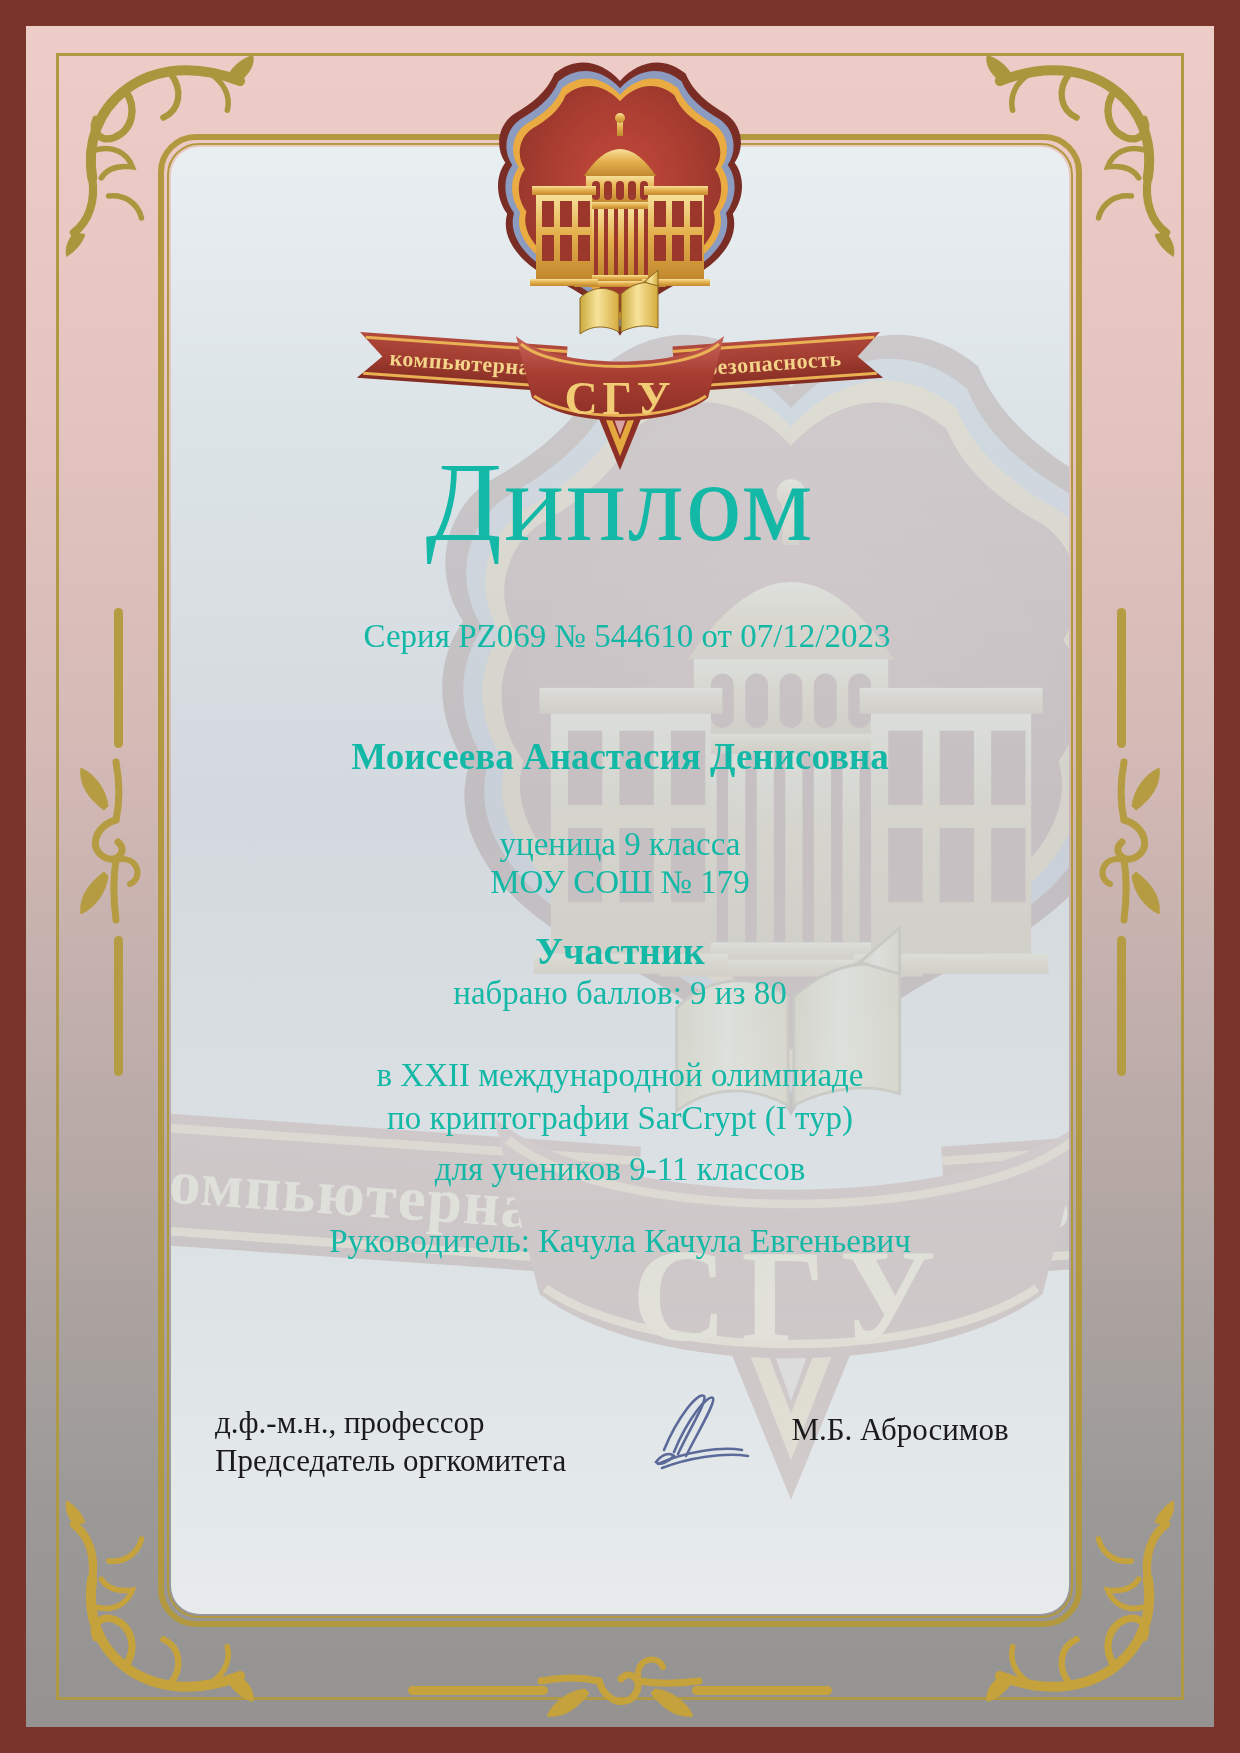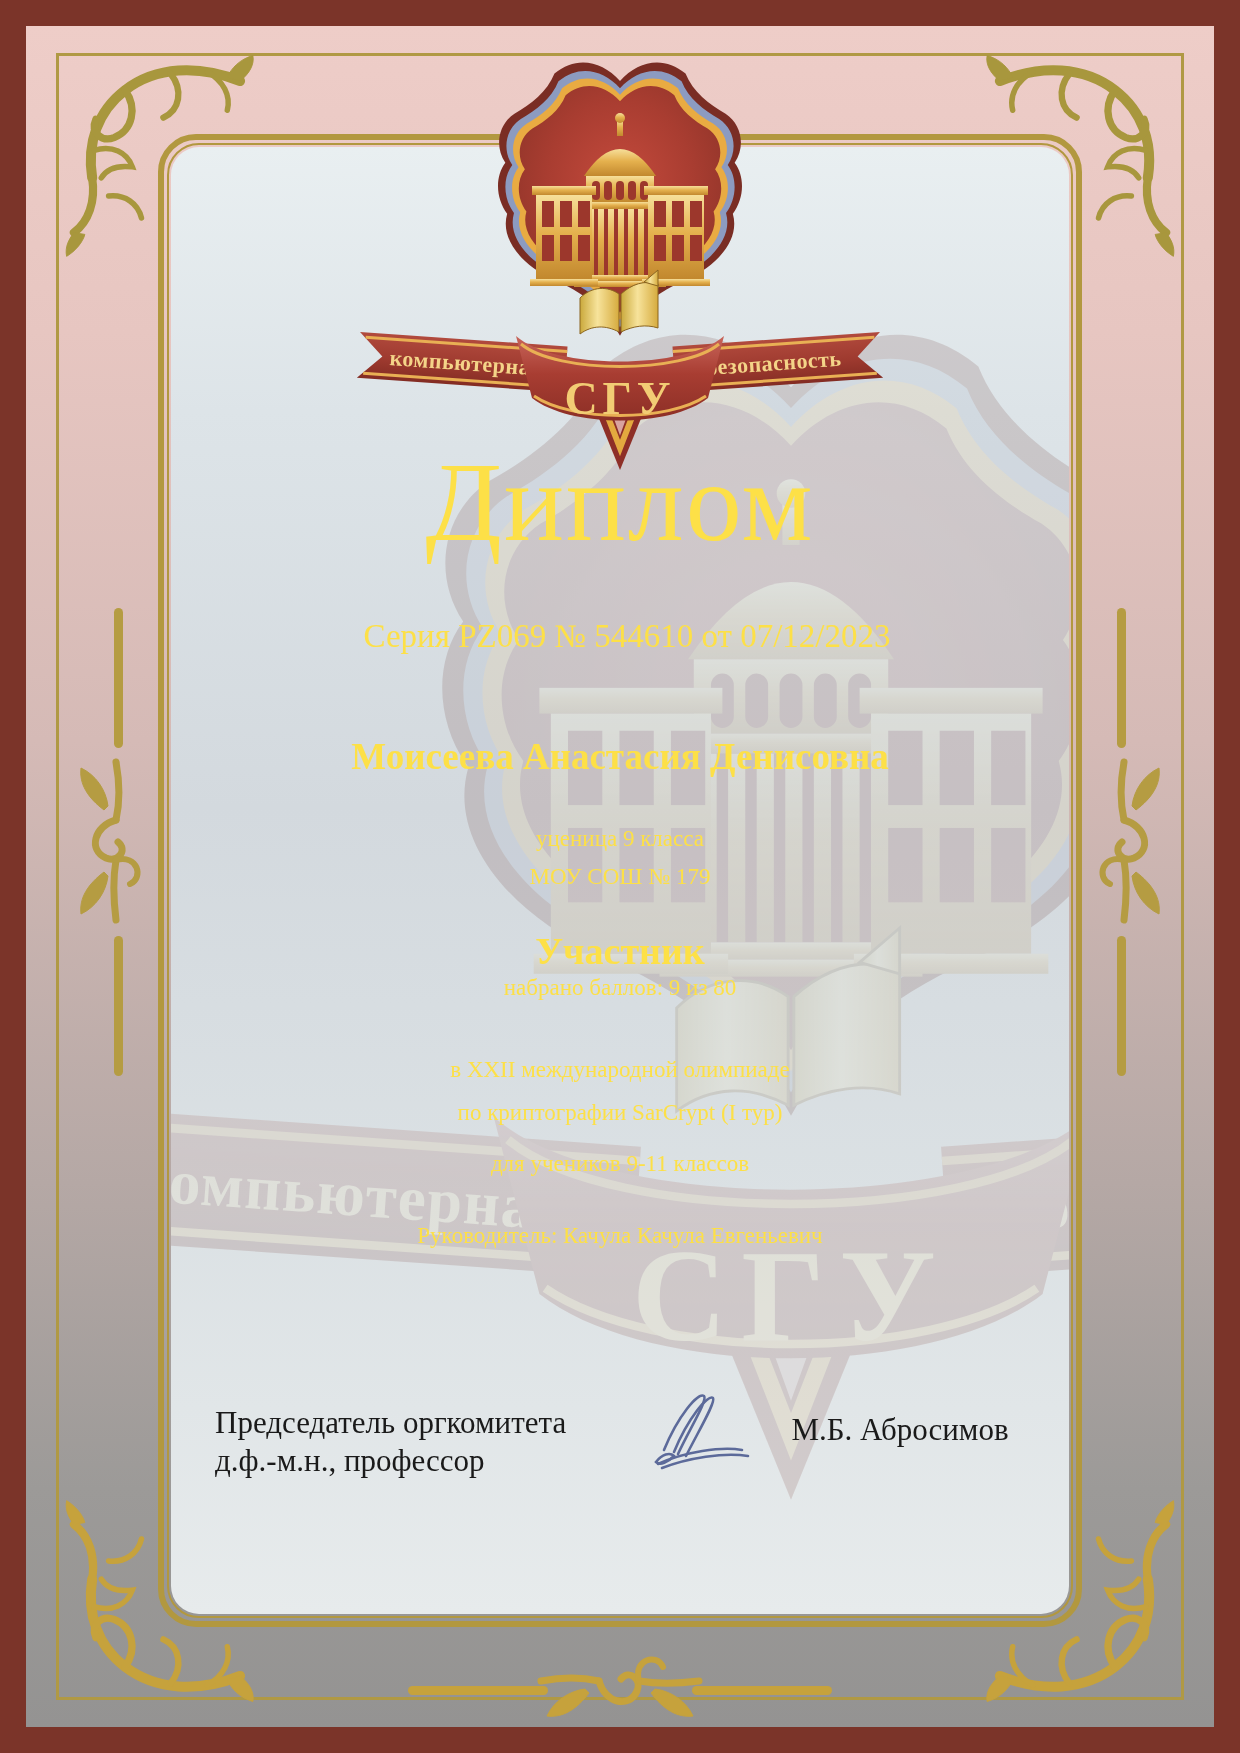--- a/index.html
+++ b/index.html
@@ -45,27 +45,27 @@
   .corner.bl{left:52px;bottom:46px;transform:scaleY(-1);}
   .corner.br{right:52px;bottom:46px;transform:scale(-1,-1);}
   .mid-orn{position:absolute;width:100px;height:170px;}
   .mid-orn.left{left:66px;top:756px;}
   .mid-orn.right{right:66px;top:756px;transform:scaleX(-1);}
   .mid-orn.bottom{left:570px;top:1596px;transform:rotate(-90deg);transform-origin:50px 85px;}
   .rail{position:absolute;width:9px;border-radius:5px;background:#b59c42;}
   .rail.h{width:auto;height:9px;}
   .t{
     position:absolute;left:0;width:100%;text-align:center;
-    color:#fde047;white-space:nowrap;
+    color:#14b8a6;white-space:nowrap;
   }
   .title{font-size:112px;letter-spacing:2px;}
   .serline{font-size:33px;margin-left:7px;}
   .award{font-size:56px;}
   .name{font-size:37px;font-weight:bold;}
-  .body-line{font-size:23px;}
+  .body-line{font-size:33px;}
   .res{font-size:38px;font-weight:bold;}
   .footer-left{
     position:absolute;left:215px;top:1404px;text-align:left;
     font-size:31px;color:#1a1a1a;line-height:38px;
   }
   .footer-name{
     position:absolute;left:770px;top:1412px;width:260px;text-align:center;
     font-size:31px;color:#1a1a1a;white-space:nowrap;
   }
   .signature{position:absolute;left:648px;top:1388px;width:116px;height:84px;}
@@ -274,22 +274,22 @@
   <div class="t body-line" style="top:826px;">уценица 9 класса</div>
   <div class="t body-line" style="top:864px;">МОУ СОШ № 179</div>
   <div class="t res" style="top:929px;">Участник</div>
   <div class="t body-line" style="top:975px;">набрано баллов: 9 из 80</div>
   <div class="t body-line" style="top:1057px;">в XXII международной олимпиаде</div>
   <div class="t body-line" style="top:1100px;">по криптографии SarCrypt (I тур)</div>
   <div class="t body-line" style="top:1143px;margin-top:8px;">для учеников 9-11 классов</div>
   <div class="t body-line" style="top:1223px;">Руководитель: Качула Качула Евгеньевич</div>
 
   <div class="footer-left">
+    <div>д.ф.-м.н., профессор</div>
     <div>Председатель оргкомитета</div>
-    <div>д.ф.-м.н., профессор</div>
   </div>
   <svg class="signature" viewBox="0 0 116 84">
     <g fill="none" stroke="#5c6a9a" stroke-width="2.6" stroke-linecap="round">
       <path d="M16,62 C30,28 50,4 56,8 C60,12 42,40 30,66"></path>
       <path d="M26,64 C40,30 60,6 65,10 C68,14 50,44 38,68"></path>
       <path d="M8,74 C14,66 22,64 26,68 C20,74 12,78 8,74 Z"></path>
       <path d="M10,76 C36,64 74,58 94,62"></path>
       <path d="M14,80 C40,70 76,64 100,68"></path>
     </g>
   </svg>

